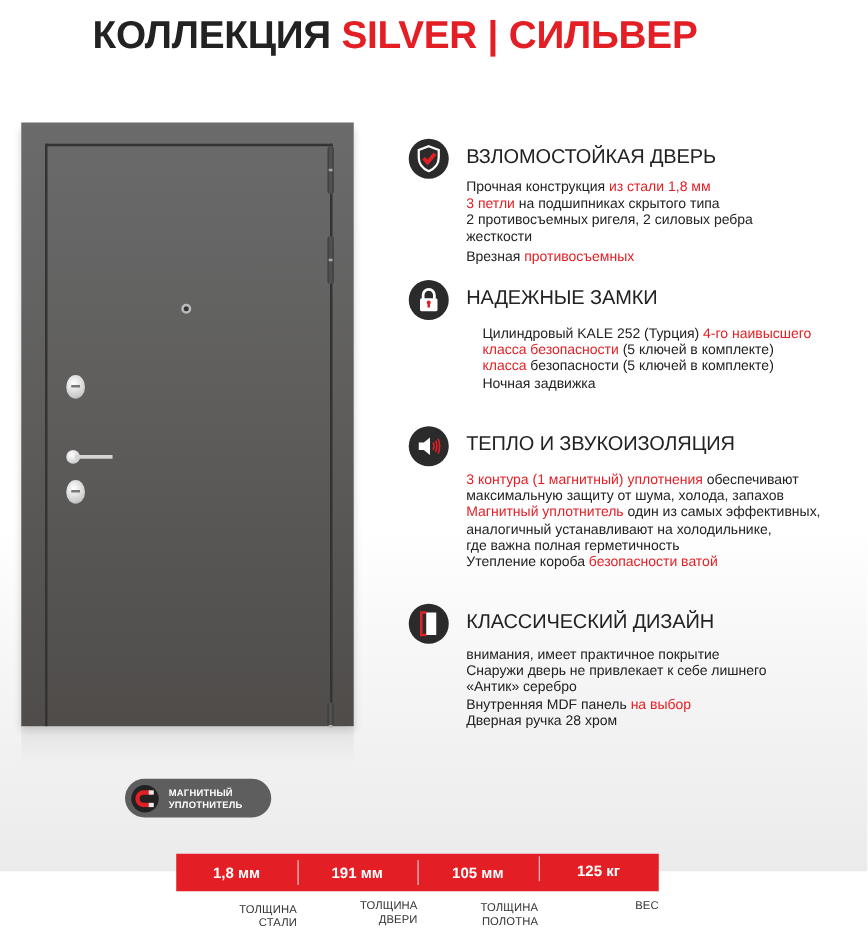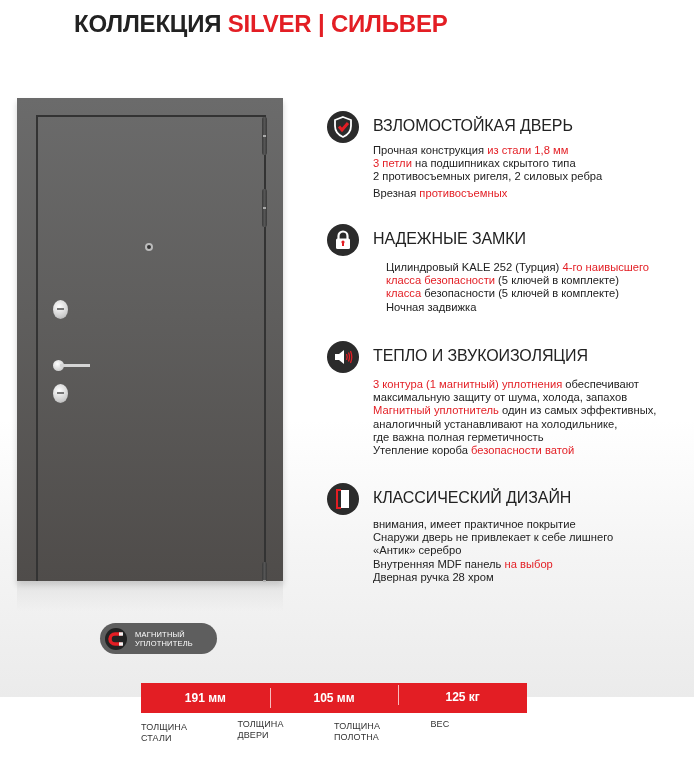--- a/index.html
+++ b/index.html
@@ -9,21 +9,21 @@
     font-family: "Liberation Sans", sans-serif;
     color: #222;
     background: #ffffff;
   }
   .bg-gradient {
     position: absolute; left: 0; top: 0; width: 694px; height: 697px;
     background: linear-gradient(to bottom, #ffffff 0px, #ffffff 420px, #f4f4f4 560px, #ebebeb 697px);
   }
   .title {
     position: absolute; left: 74px; top: 10px;
-    font-size: 24px; letter-spacing: -0.2px; color: #222;
+    font-size: 31px; letter-spacing: -0.2px; color: #222;
     white-space: nowrap;
   }
   .title .accent { color: #e31e24; }
 
   
   .door {
     position: absolute; left: 17px; top: 98px; width: 266px; height: 483px;
     background: linear-gradient(to bottom, #6b6b6b 0%, #5f5e5d 45%, #4f4c4a 100%);
     box-shadow: 0 4px 6px rgba(0,0,0,0.18);
   }
@@ -66,21 +66,21 @@
   .magnet-badge {
     position: absolute; left: 100px; top: 623px; width: 117px; height: 31px;
     background: #5e5e5e; border-radius: 16px;
     display: flex; align-items: center;
   }
   .magnet-icon-wrap {
     width: 22px; height: 22px; border-radius: 50%; background: #222;
     margin-left: 5px; display: flex; align-items: center; justify-content: center;
   }
   .magnet-text {
-    margin-left: 8px; color: #fff; font-size: 7.5px; font-weight: normal; line-height: 9px; letter-spacing: 0.2px;
+    margin-left: 8px; color: #fff; font-size: 7.5px; font-weight: bold; line-height: 9px; letter-spacing: 0.2px;
   }
 
   
   .feature { position: absolute; left: 327px; }
   .feature-icon {
     position: absolute; left: 0; top: 0; width: 32px; height: 32px; border-radius: 50%;
     background: #2b2b2b; display: flex; align-items: center; justify-content: center;
   }
   .feature-heading {
     position: absolute; left: 46px; top: 6px; font-size: 16px; color: #222; white-space: nowrap; letter-spacing: -0.1px;
@@ -101,21 +101,21 @@
     flex: 1; display: flex; align-items: center; justify-content: center;
     color: #fff; font-weight: bold; font-size: 12px; position: relative;
   }
   .stat-cell + .stat-cell::before {
     content: ""; position: absolute; left: 0; top: 5px; height: 20px; width: 1px; background: rgba(255,255,255,0.7);
   }
   .stats-labels {
     position: absolute; left: 141px; top: 719px; width: 386px; display: flex;
   }
   .stat-label {
-    flex: 1; text-align: left; font-size: 9px; line-height: 11px; color: #333; letter-spacing: 0.1px;
+    flex: 1; text-align: right; font-size: 9px; line-height: 11px; color: #333; letter-spacing: 0.1px;
   }
 </style>
 </head>
 <body>
 
 <div class="bg-gradient"></div>
 
 <h1 class="title"><span>КОЛЛЕКЦИЯ </span><span class="accent">SILVER | СИЛЬВЕР</span></h1>
 
 <div class="door" title="Дверь Silver, покрытие «Антик» серебро">
@@ -150,20 +150,21 @@
     <svg width="20" height="22" viewBox="0 0 20 22">
       <path d="M10 1 L18 4 V10 C18 15 14.5 19 10 21 C5.5 19 2 15 2 10 V4 Z" fill="none" stroke="#fff" stroke-width="1.8"></path>
       <path d="M6 10.5 L9 14 L15 7" fill="none" stroke="#e31e24" stroke-width="3"></path>
     </svg>
   </div>
   <div class="feature-heading">ВЗЛОМОСТОЙКАЯ ДВЕРЬ</div>
   <div class="feature-body" style="top:33px;">
     <p><span>Прочная конструкция </span><span class="red">из стали 1,8 мм</span><span></span></p>
     <p><span></span><span class="red">3 петли</span><span> на подшипниках скрытого типа</span></p>
     <p><span>2 противосъемных ригеля, 2 силовых ребра</span></p>
+    <p><span>жесткости</span></p>
     <p class="gap"><span>Врезная </span><span class="red">противосъемных</span></p>
   </div>
 </div>
 
 <div class="feature" style="top:224px;">
   <div class="feature-icon">
     <svg width="18" height="20" viewBox="0 0 18 20">
       <path d="M4.5 9 V6 A4.5 4.5 0 0 1 13.5 6 V9" fill="none" stroke="#fff" stroke-width="2.2"></path>
       <rect x="2" y="8.5" width="14" height="10.5" rx="1.5" fill="#fff"></rect>
       <rect x="8" y="11" width="2" height="5" fill="#e31e24"></rect>
@@ -210,20 +211,21 @@
   <div class="feature-body" style="top:35px;">
     <p><span>внимания, имеет практичное покрытие</span></p>
     <p><span>Снаружи дверь не привлекает к себе лишнего</span></p>
     <p><span>«Антик» серебро</span></p>
     <p><span>Внутренняя MDF панель </span><span class="red">на выбор</span></p>
     <p><span>Дверная ручка 28 хром</span></p>
   </div>
 </div>
 
 <div class="stats-bar">
+  <div class="stat-cell">1,8 мм</div>
   <div class="stat-cell">191 мм</div>
   <div class="stat-cell">105 мм</div>
   <div class="stat-cell" style="margin-top:-3px;">125 кг</div>
 </div>
 <div class="stats-labels">
   <div class="stat-label" style="padding-top:3px;">
     <div>ТОЛЩИНА</div>
       <div>СТАЛИ</div>
   </div>
   <div class="stat-label">

